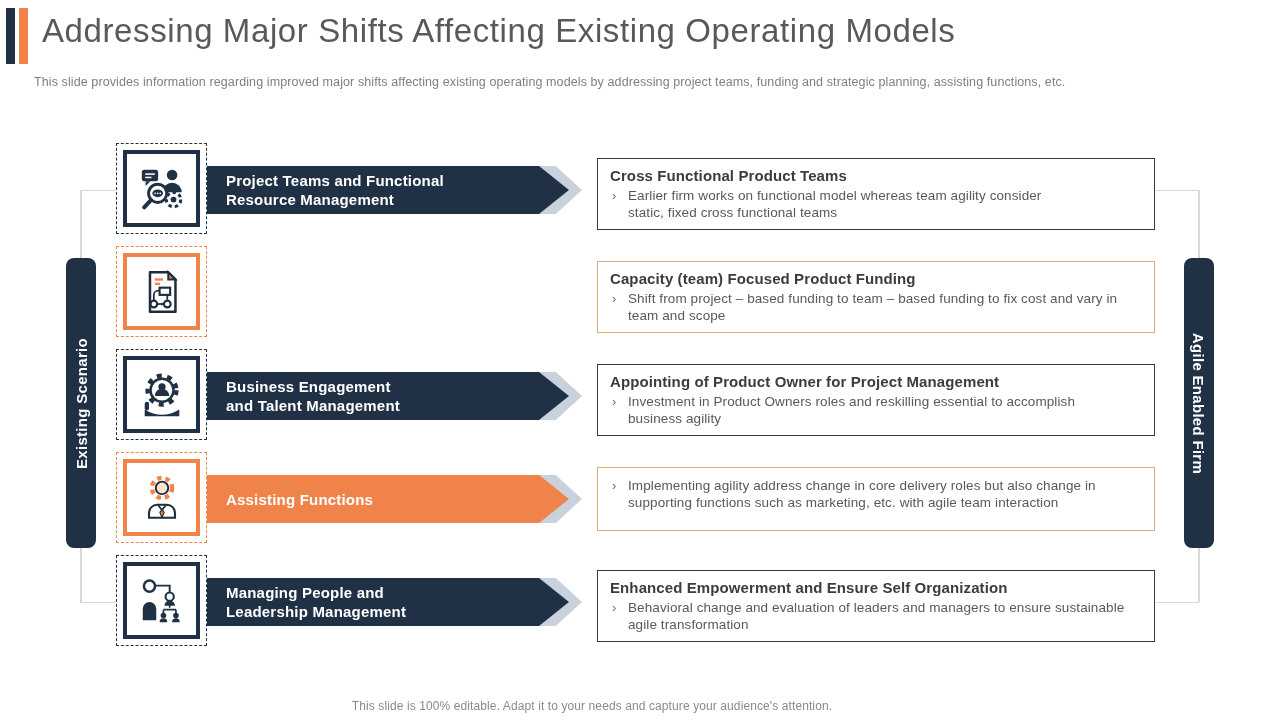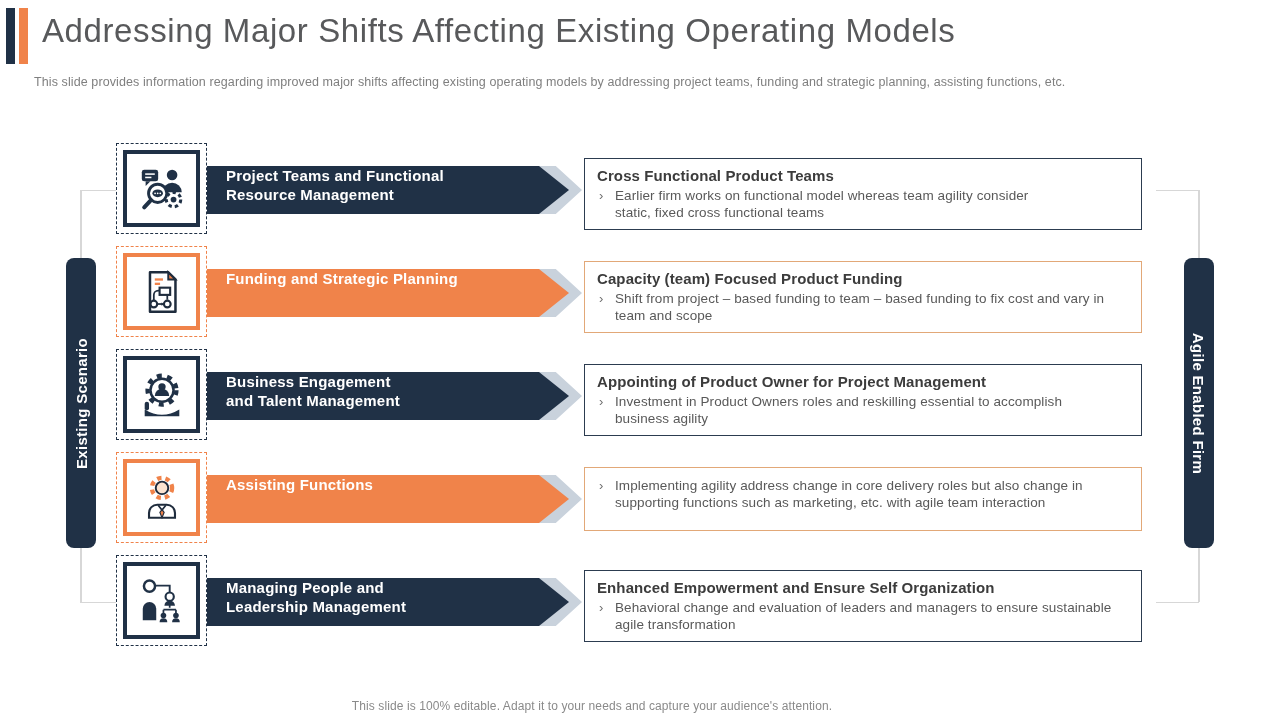--- a/index.html
+++ b/index.html
@@ -39,25 +39,25 @@
   .icon-inner{position:absolute;left:6px;top:6px;right:6px;bottom:6px;
               border:4px solid var(--accent);background:#fff;
               display:flex;align-items:center;justify-content:center;}
   .icon-inner svg{width:50px;height:50px;}
 
   .arrow{position:absolute;left:201px;top:24px;width:368px;height:48px;z-index:1;}
   .arrow-echo{position:absolute;right:-13px;top:0;width:46px;height:48px;background:#C9D2DC;
               clip-path:polygon(0 0,43% 0,100% 50%,43% 100%,0 100%,57% 50%);}
   .arrow-main{position:absolute;inset:0;background:var(--accent);
               clip-path:polygon(0 0,calc(100% - 30px) 0,100% 50%,calc(100% - 30px) 100%,0 100%);
-              display:flex;}
+              display:flex;align-items:center;}
   .arrow-label{padding-left:25px;color:#fff;font-weight:bold;font-size:15px;line-height:19px;
                white-space:pre-line;letter-spacing:0.2px;}
 
-  .detail{position:absolute;left:584px;top:16px;width:558px;min-height:64px;box-sizing:border-box;
+  .detail{position:absolute;left:597px;top:16px;width:558px;min-height:64px;box-sizing:border-box;
           border:1.5px solid var(--detail-border);background:#fff;padding:7px 12px 8px 12px;}
   .detail-title{font-size:15px;font-weight:bold;color:#3C3C3C;line-height:19px;letter-spacing:0.1px;}
   .detail-bullet{display:flex;margin-top:2px;}
   .bullet-marker{font-size:13px;color:#6E6E6E;width:16px;flex:0 0 16px;padding-left:2px;line-height:17px;}
   .bullet-text{font-size:13.5px;color:#595959;line-height:17px;white-space:pre-line;letter-spacing:0.1px;}
 
   
   .footer{position:absolute;left:0;top:699px;width:1184px;text-align:center;
           font-size:12px;color:#8A8A8A;letter-spacing:0.1px;}
 </style>
@@ -134,26 +134,20 @@
           <rect x="23.5" y="21.5" width="11" height="7.5" fill="#fff" stroke="#1F2C3D" stroke-width="2.2"></rect>
           <path d="M17.5 34.5 v-5.5 a4.5 4.5 0 0 1 4.5 -4.5 h1" fill="none" stroke="#1F2C3D" stroke-width="1.8"></path>
           <line x1="31.5" y1="29.5" x2="31.5" y2="34" stroke="#1F2C3D" stroke-width="1.8"></line>
           <circle cx="17.5" cy="38.5" r="3.5" fill="#fff" stroke="#1F2C3D" stroke-width="2.2"></circle>
           <circle cx="31.5" cy="38.5" r="3.5" fill="#fff" stroke="#1F2C3D" stroke-width="2.2"></circle>
           <line x1="21.5" y1="38.5" x2="26" y2="38.5" stroke="#1F2C3D" stroke-width="1.8"></line>
           <path d="M25.5 36.8 l3 1.7 -3 1.7 z" fill="#1F2C3D"></path>
         </svg>
       </div>
     </div>
-    <div class="arrow">
-      <div class="arrow-echo"></div>
-      <div class="arrow-main">
-        <div class="arrow-label">Funding and Strategic Planning</div>
-      </div>
-    </div>
     <div class="detail">
       <div class="detail-title">Capacity (team) Focused Product Funding</div>
       <div class="detail-bullet">
         <span class="bullet-marker">›</span>
         <span class="bullet-text">Shift from project – based funding to team – based funding to fix cost and vary in
 team and scope</span>
       </div>
     </div>
   </div>
 

